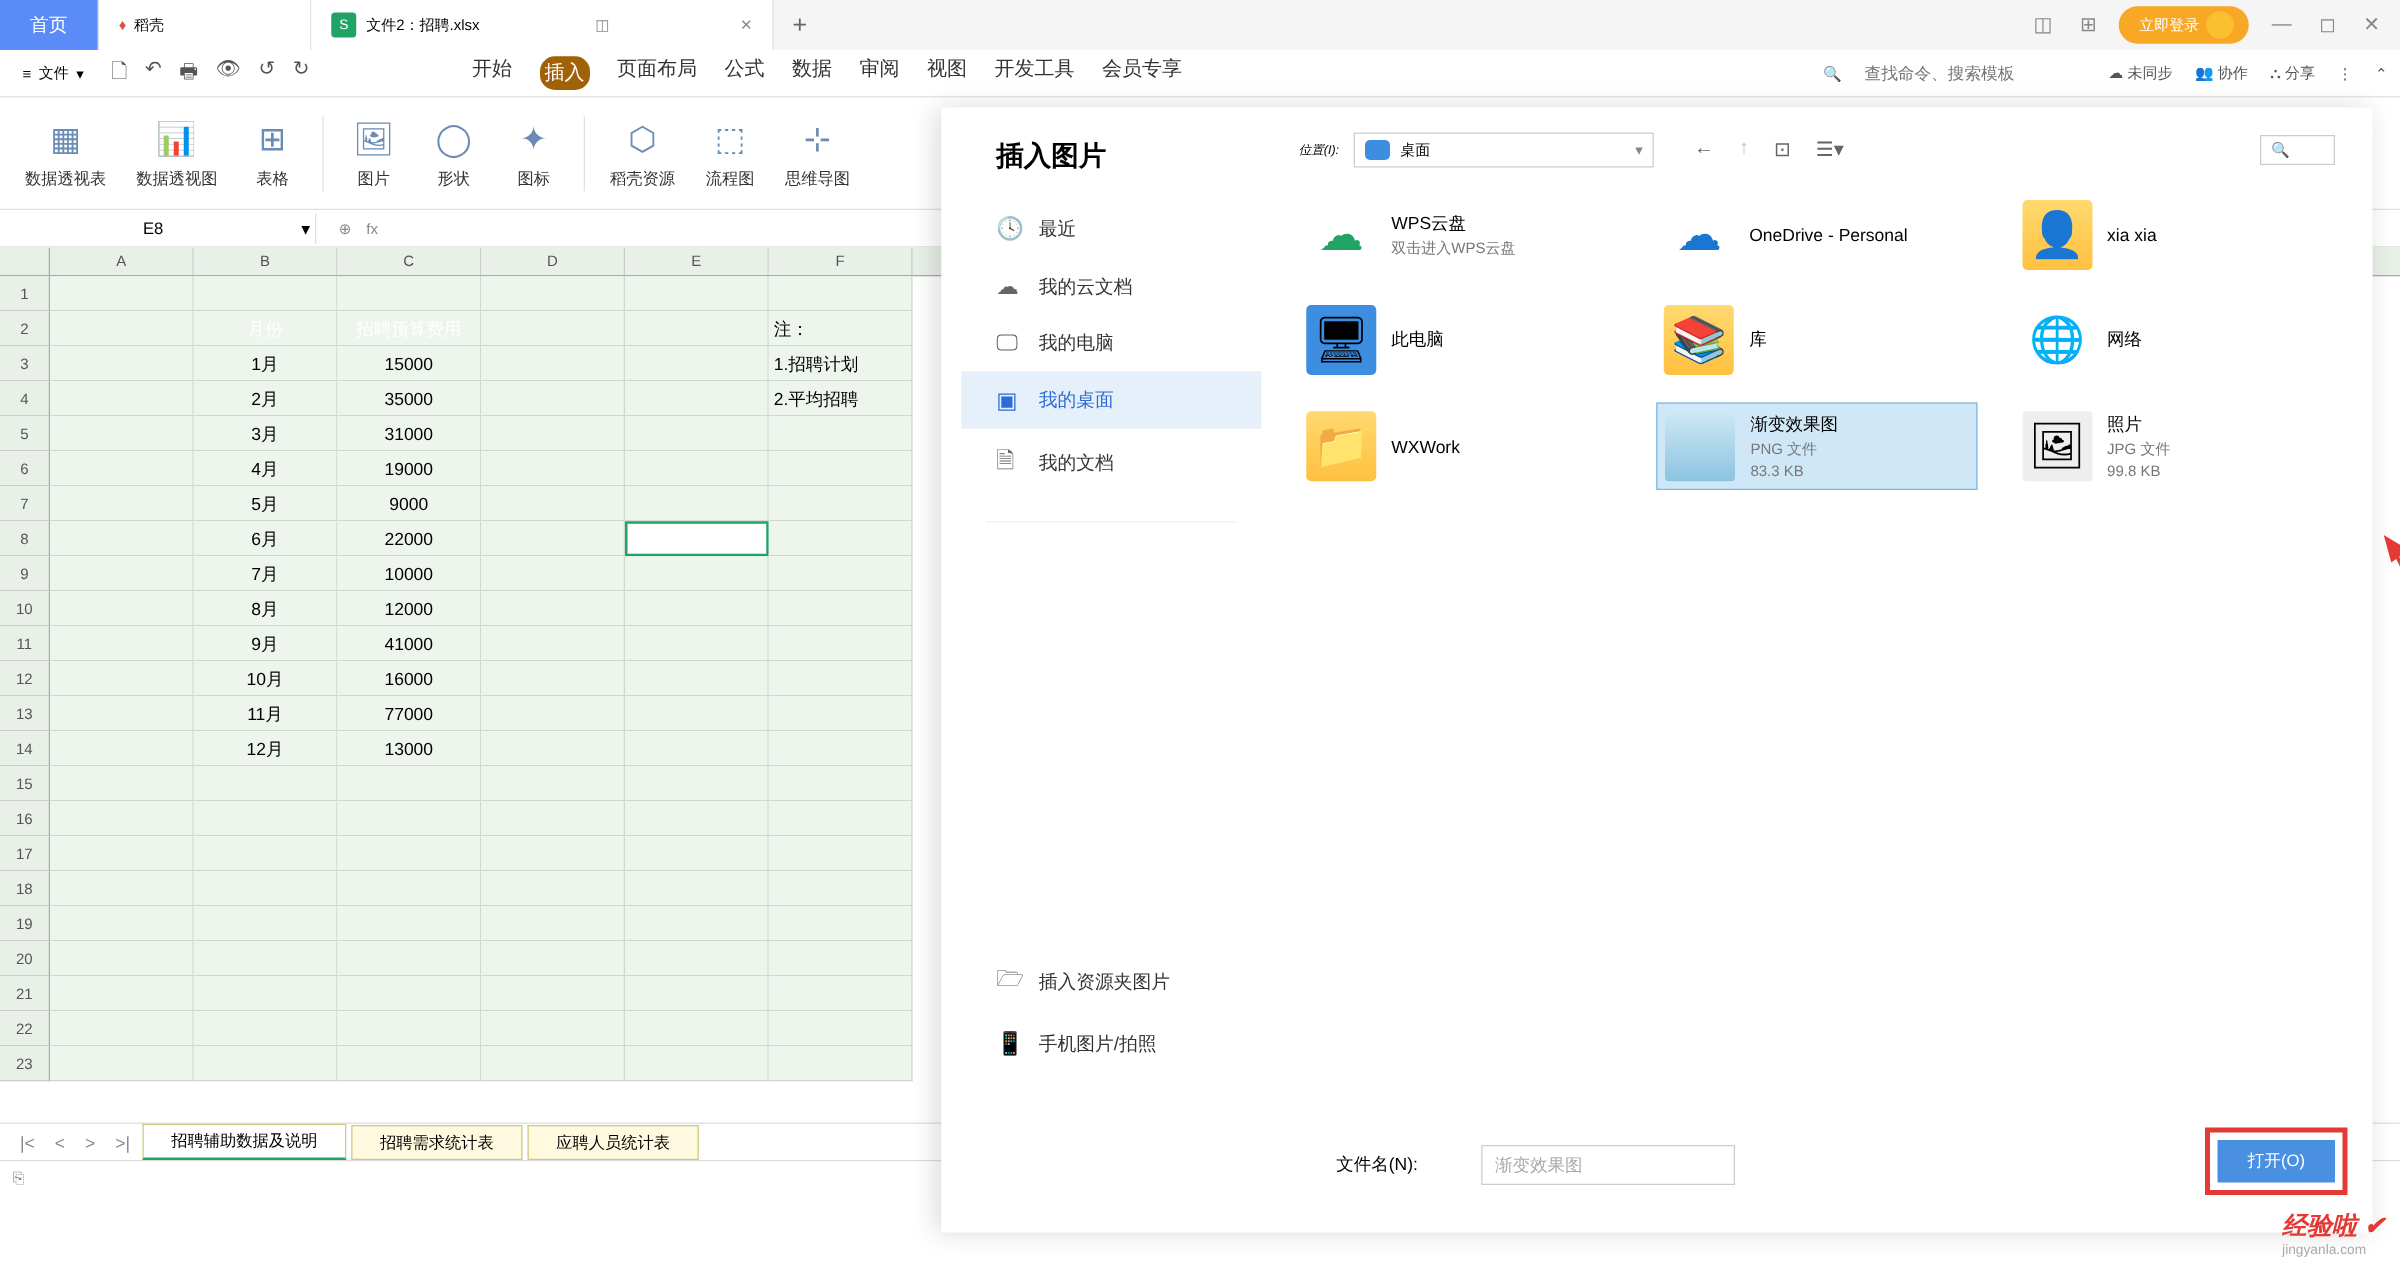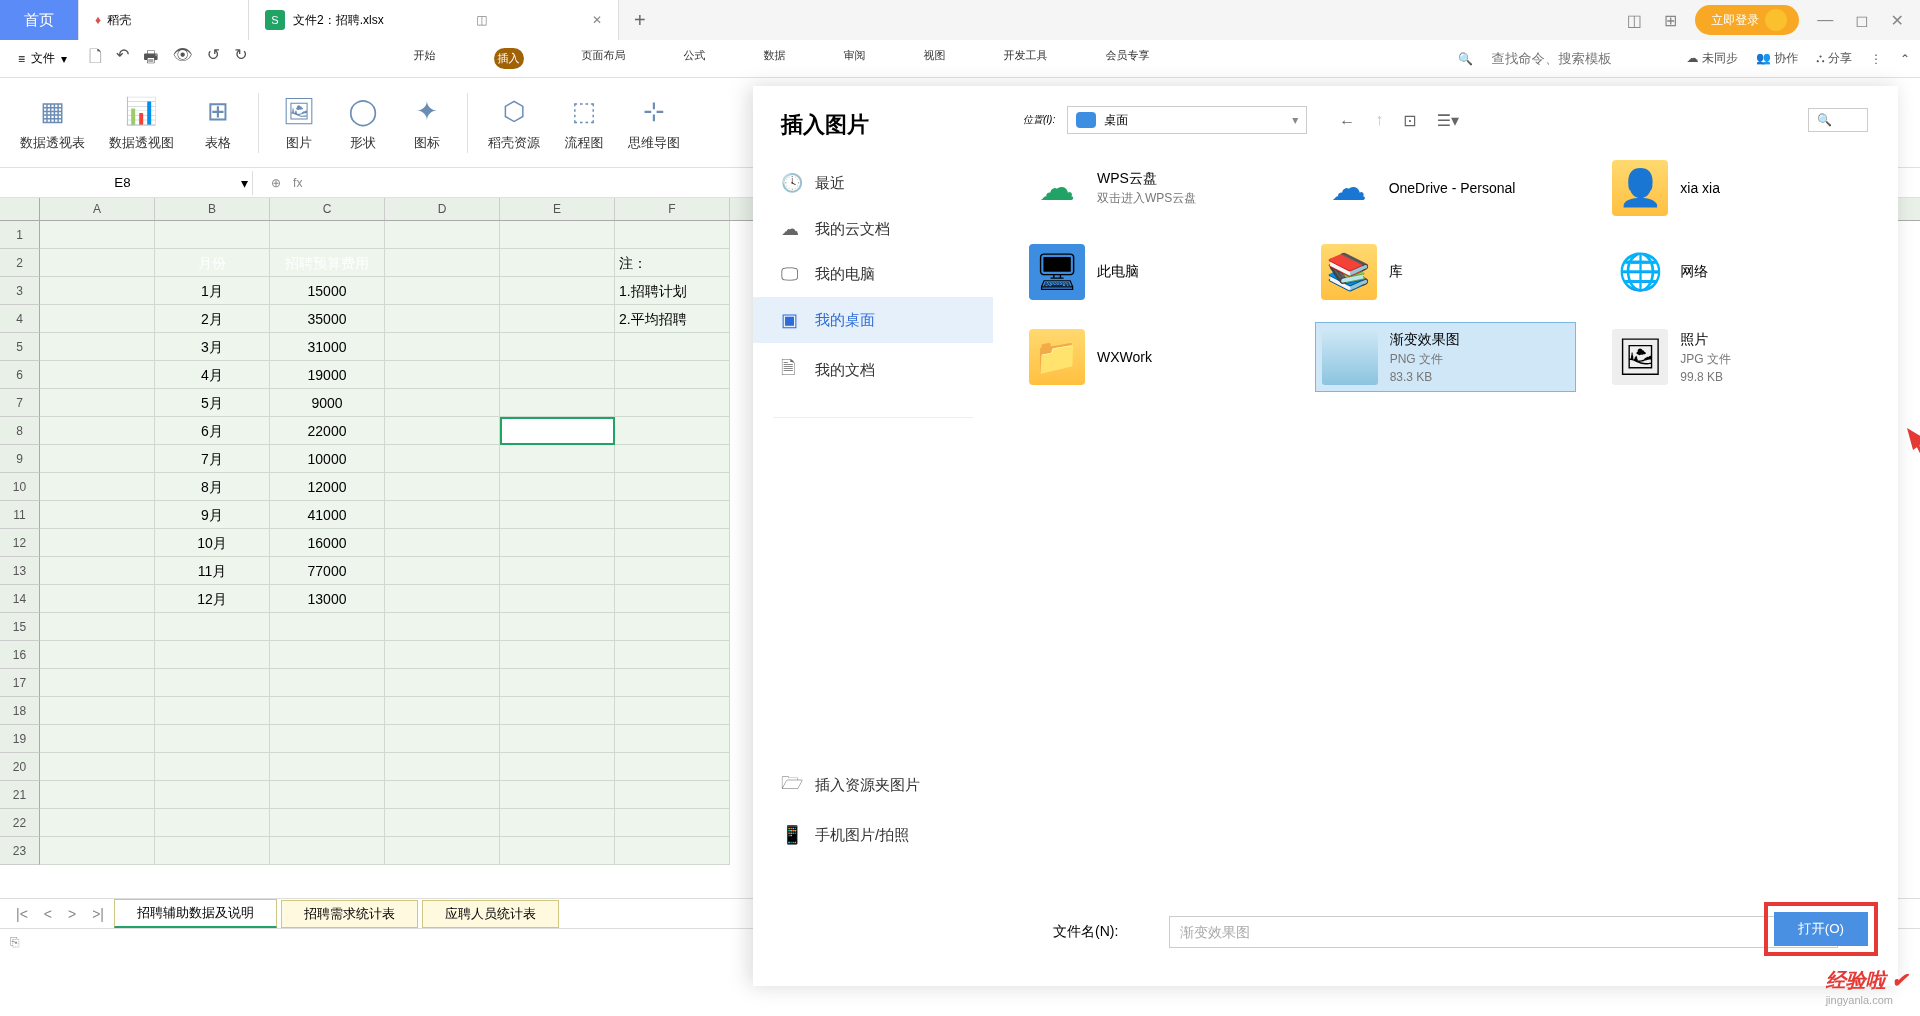--- a/index.html
+++ b/index.html
@@ -20,21 +20,21 @@
 .login-btn { background: #f9a825; color: #fff; padding: 4px 12px 4px 16px; border-radius: 20px; display: flex; align-items: center; gap: 6px; }
 .login-btn .avatar { background: #fbc02d; width: 22px; height: 22px; border-radius: 50%; }
 .win-btn { color: #888; font-size: 16px; padding: 0 4px; }
 
 
 .menu-bar { height: 38px; display: flex; align-items: center; padding: 0 10px; border-bottom: 1px solid #e0e0e0; position: relative; }
 .file-menu { display: flex; align-items: center; gap: 6px; padding: 4px 8px; margin-right: 8px; }
 .qa-bar { display: flex; gap: 14px; padding-left: 6px; color: #555; }
 .qa-bar span { font-size: 16px; }
 .menu-items { display: flex; gap: 22px; margin-left: 130px; }
-.menu-item { font-size: 11px; color: #333; cursor: pointer; margin-left: 36px; }
+.menu-item { font-size: 16px; color: #333; cursor: pointer; }
 .menu-item.active { background: #a16207; color: #fff; padding: 3px 4px; border-radius: 12px; }
 .menu-right { margin-left: auto; display: flex; align-items: center; gap: 18px; color: #555; }
 .search-box { color: #999; border: none; outline: none; }
 
 
 .ribbon { height: 90px; display: flex; align-items: center; padding: 0 12px; border-bottom: 1px solid #e0e0e0; gap: 8px; }
 .ribbon-group { display: flex; flex-direction: column; align-items: center; gap: 4px; padding: 0 8px; font-size: 13px; color: #333; }
 .ribbon-group .icon { font-size: 26px; color: #6b8db5; width: 40px; height: 36px; display: flex; align-items: center; justify-content: center; }
 .ribbon-sep { width: 1px; height: 60px; background: #e0e0e0; margin: 0 4px; }
 
@@ -62,21 +62,21 @@
 
 .sheet-tabs { height: 30px; display: flex; align-items: center; border-top: 1px solid #ddd; padding-left: 10px; gap: 4px; }
 .sheet-tabs .nav { color: #888; padding: 0 6px; font-size: 14px; }
 .sheet-tab { padding: 4px 22px; background: #fff9e0; border: 1px solid #d0c880; font-size: 13px; cursor: pointer; }
 .sheet-tab.active { background: #fff; border-bottom: 2px solid #21a366; }
 
 .status-bar { height: 26px; border-top: 1px solid #ddd; display: flex; align-items: center; padding: 0 10px; color: #888; }
 
 
 .dialog { position: absolute; left: 753px; top: 86px; width: 1145px; height: 900px; background: #fff; box-shadow: -4px 0 20px rgba(0,0,0,.15); display: flex; flex-direction: column; }
-.dialog-body { display: flex; flex: 1; overflow: hidden; }
+.dialog-body { display: flex; flex: 1; overflow: hidden; padding-left: 16px; }
 .dialog-sidebar { width: 240px; padding: 24px 0; }
 .dialog-title { font-size: 22px; font-weight: bold; padding: 0 28px 20px; }
 .side-item { display: flex; align-items: center; gap: 14px; padding: 12px 28px; font-size: 15px; color: #333; cursor: pointer; }
 .side-item.active { background: #e6f0fb; color: #2e6bd6; }
 .side-item .icon { font-size: 18px; color: #666; width: 20px; }
 .side-item.active .icon { color: #2e6bd6; }
 .side-divider { height: 1px; background: #eee; margin: 20px 20px; }
 
 .dialog-main { flex: 1; padding: 20px 30px; display: flex; flex-direction: column; }
 .location-bar { display: flex; align-items: center; gap: 12px; margin-bottom: 20px; }
@@ -88,21 +88,21 @@
 .loc-search { margin-left: auto; border: 1px solid #ccc; padding: 4px 8px; width: 60px; color: #888; }
 
 .file-grid { display: grid; grid-template-columns: repeat(3, 1fr); gap: 16px 30px; align-content: start; }
 .file-item { display: flex; align-items: center; gap: 12px; padding: 6px; cursor: pointer; }
 .file-item.selected { background: #d0e7f7; border: 1px solid #7ab8e0; }
 .file-icon { width: 56px; height: 56px; display: flex; align-items: center; justify-content: center; font-size: 36px; }
 .file-info { display: flex; flex-direction: column; gap: 2px; }
 .file-name { font-size: 14px; }
 .file-meta { font-size: 12px; color: #777; }
 
-.dialog-footer { padding: 18px 30px; display: flex; flex-direction: column; gap: 2px; }
+.dialog-footer { padding: 18px 30px; display: flex; flex-direction: row; gap: 2px; }
 .footer-row { display: flex; align-items: center; gap: 16px; }
 .footer-row label { width: 100px; font-size: 14px; }
 .footer-input { flex: 1; border: 1px solid #ccc; padding: 6px 10px; height: 32px; font-size: 14px; }
 .footer-input::placeholder { color: #aaa; }
 .open-btn-wrap { position: absolute; right: 20px; bottom: 30px; border: 4px solid #e53935; padding: 6px; }
 .open-btn { background: #4a90e2; color: #fff; padding: 8px 24px; border: none; }
 
 .arrow-svg { position: absolute; left: 1130px; top: 340px; pointer-events: none; }
 
 .watermark { position: absolute; right: 12px; bottom: 10px; font-size: 20px; font-weight: bold; font-style: italic; }

